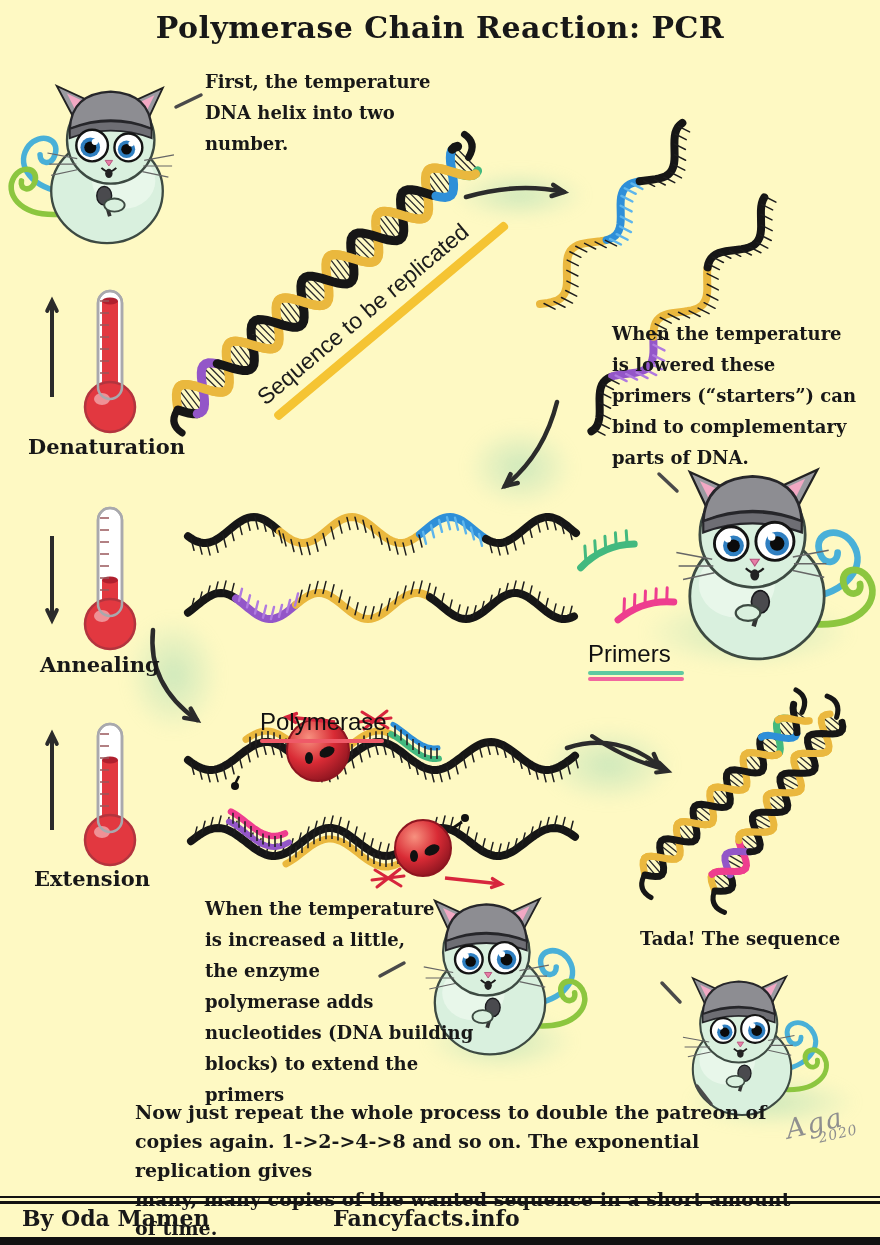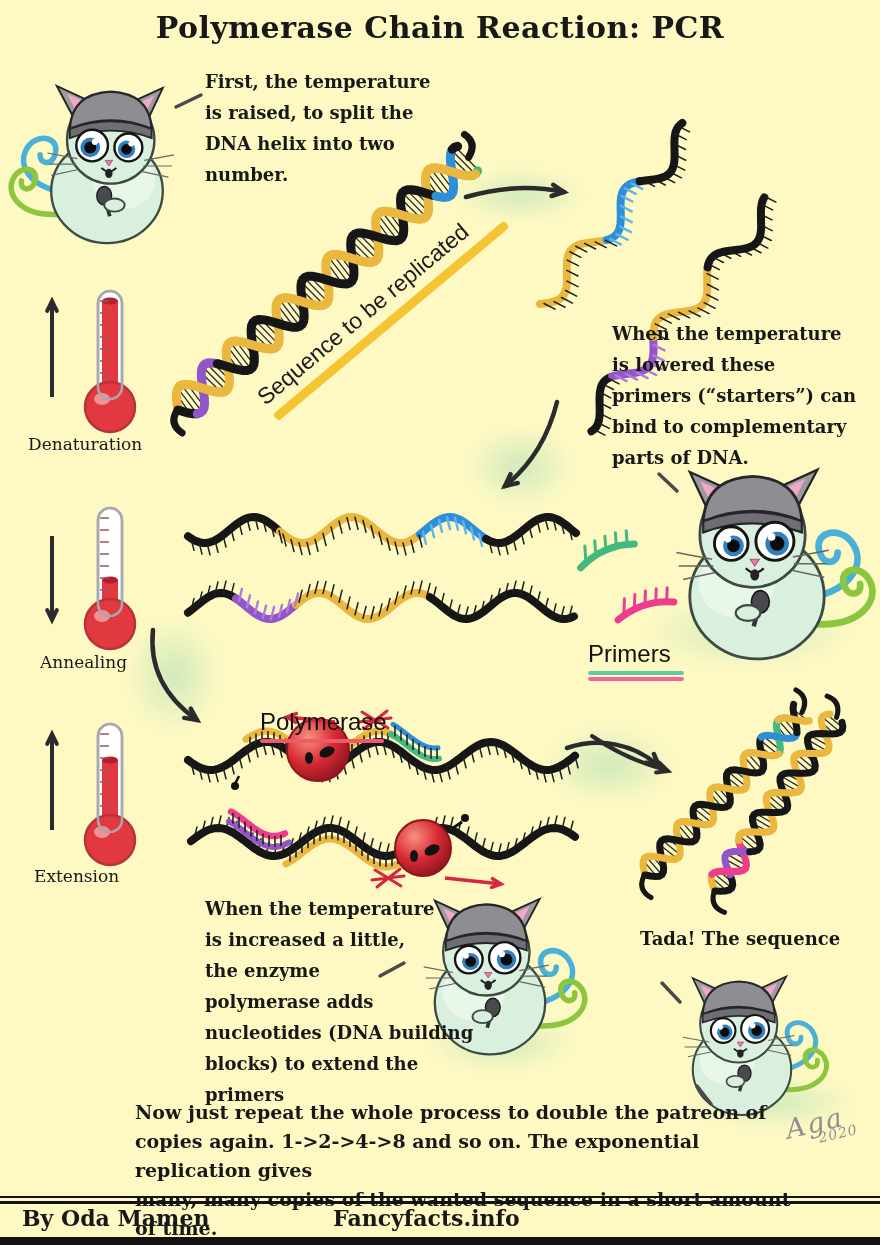--- a/index.html
+++ b/index.html
@@ -2,21 +2,21 @@
 <html><head>
 <meta charset="utf-8">
 <style>
   html,body{margin:0;padding:0;background:#e9e9e9;}
   .page{position:relative;width:880px;height:1245px;background:#fef9c3;overflow:hidden;
         font-family:"DejaVu Serif",serif;color:#181818;padding-left:36px;}
   .title{position:absolute;top:10px;left:0;width:880px;text-align:center;
          font-size:30px;font-weight:bold;letter-spacing:.5px;z-index:6;}
   .txt{position:absolute;font-weight:bold;font-size:18px;line-height:31px;z-index:6;}
   .txt--note{font-size:19px;line-height:29px;}
-  .stage{position:absolute;font-weight:normal;font-size:17px;z-index:6;}
+  .stage{position:absolute;font-weight:bold;font-size:21px;z-index:6;}
   .hand{position:absolute;font-family:"Liberation Sans",sans-serif;font-size:24px;color:#101010;z-index:6;margin-top:24px;}
   .bar{height:4px;border-radius:2px;margin-top:3px;}
   .seq{position:absolute;left:252px;top:390px;width:312px;transform:rotate(-40deg);
        transform-origin:0 0;font-family:"Liberation Sans",sans-serif;font-size:23px;
        color:#1c1c1c;z-index:6;}
   .seq-bar{width:302px;height:9px;border-radius:4px;margin-top:5px;}
   .smudge{position:absolute;border-radius:50%;filter:blur(7px);opacity:.5;z-index:1;
           background:radial-gradient(closest-side,#9ed8b5,rgba(158,216,181,0));}
   svg.ill{position:absolute;z-index:3;overflow:visible;}
   #overlay{position:absolute;left:0;top:0;z-index:4;pointer-events:none;}
@@ -380,21 +380,20 @@
       <path d="M646.5 762.6 L659 766 L653.9 754.1" stroke="#2b2b2b" stroke-width="4.5" fill="none" stroke-linecap="round"></path>
       <path d="M176,107 L201,95" stroke="#4a4a4a" stroke-width="3.5" fill="none" stroke-linecap="round"></path>
       <path d="M659,474 L677,491" stroke="#4a4a4a" stroke-width="3.5" fill="none" stroke-linecap="round"></path>
       <path d="M380,976 L404,963" stroke="#4a4a4a" stroke-width="3.5" fill="none" stroke-linecap="round"></path>
       <path d="M662,983 L680,1002" stroke="#4a4a4a" stroke-width="3.5" fill="none" stroke-linecap="round"></path>
       <path d="M697,1086 L711,1104" stroke="#4a4a4a" stroke-width="3.5" fill="none" stroke-linecap="round"></path>
     </svg>
 
   <div class="txt" style="left:205px;top:66px;width:275px">
     <div>First, the temperature</div>
-    <div>is raised, to split the</div>
     <div>DNA helix into two</div>
     <div>number.</div>
   </div>
 
   <div class="seq">
     <div>Sequence to be replicated</div>
     <div class="seq-bar" id="seqbar" style="background: rgb(245, 196, 51);"></div>
   </div>
 
   <div class="txt" style="left:612px;top:318px;width:262px">

